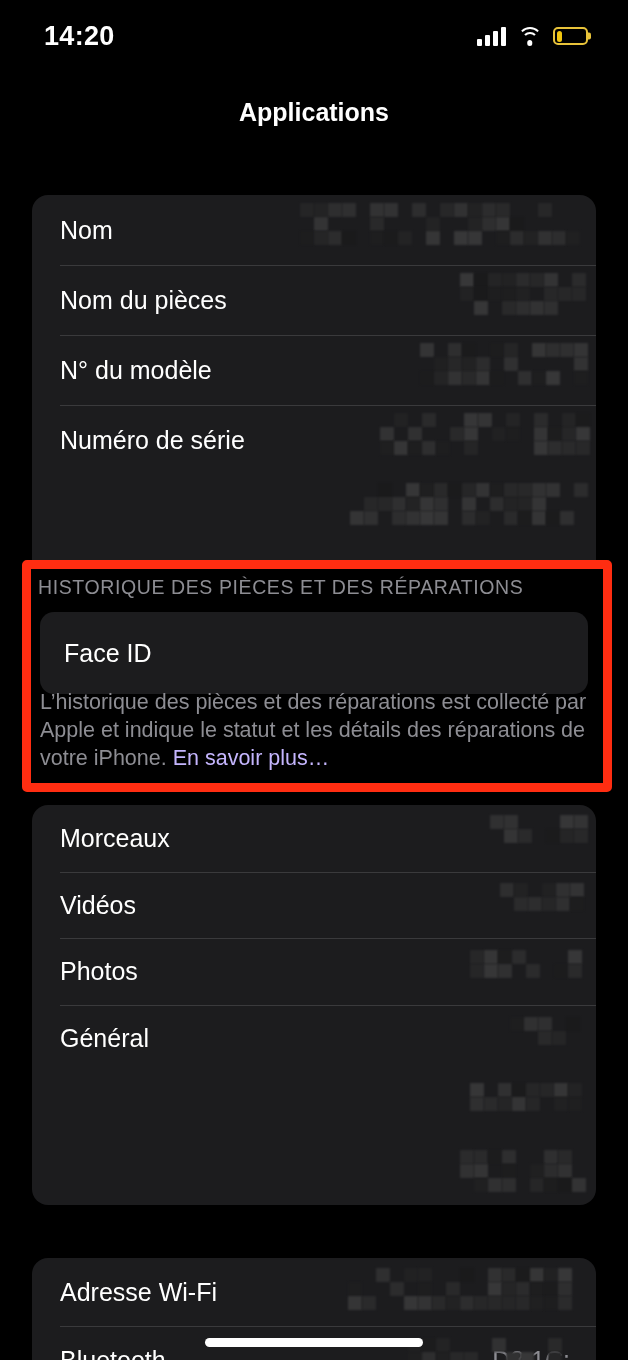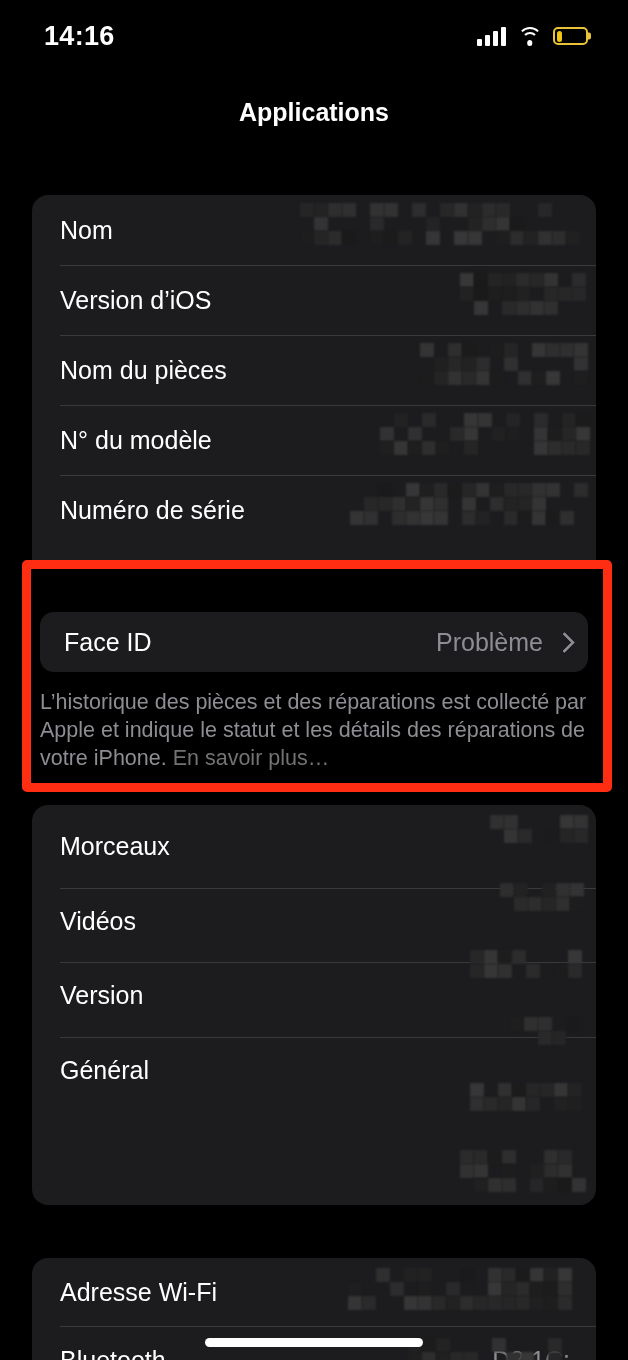--- a/index.html
+++ b/index.html
@@ -103,50 +103,50 @@
     position:absolute; left:22px; top:560px;
     width:590px; height:232px;
     border:9px solid #ff2d11; border-radius:5px;
     background:#000;
   }
   .section-header {
     position:absolute; left:38px; top:576px;
     color:#8d8d93; font-size:19.5px; letter-spacing:.6px;
   }
   #card-repair { top:612px; left:40px; width:548px; border-radius:14px; }
-  #card-repair .row { height:60px; padding:0 18px 0 24px;align-items:center; }
+  #card-repair .row { height:82px; padding:0 18px 0 24px;align-items:center; }
   .section-footer {
     position:absolute; left:40px; top:688px; width:548px;
     color:#8d8d93; font-size:21.5px; line-height:28px;
   }
-  .section-footer .link { color:#737373; cursor:pointer; }
+  .section-footer .link { color:#c4b5fd; cursor:pointer; }
 
   
   #card-storage { top:805px; height:400px; }
-  #card-storage .row { height:66.7px;margin-top:8px; }
+  #card-storage .row { height:66.7px; }
 
   
   #card-network { top:1258px; height:160px; border-radius:16px 16px 0 0; }
   #card-network .row { height:68px; }
   .row-value-plain { color:#8d8d93; font-size:25px; }
 
   
   .home-indicator {
     position:absolute; left:50%; transform:translateX(-50%);
     bottom:13px; width:218px; height:9px;
     background:#fff; border-radius:5px; z-index:50;
   }
 </style>
 </head>
 <body>
 
 <div class="screen">
 
   <div class="statusbar">
-    <div class="sb-time">14:16</div>
+    <div class="sb-time">14:20</div>
     <div class="sb-right">
       <div class="signal">
         <i></i>
           <i></i>
           <i></i>
           <i></i>
       </div>
       <div class="wifi">
         <span class="a1"></span>
           <span class="a2"></span>
@@ -159,24 +159,20 @@
     </div>
   </div>
 
   <div class="navbar">
     <div class="nav-title">Applications</div>
   </div>
 
   <div class="card" id="card-device">
     <div class="row">
       <span class="row-label">Nom</span>
-      <span class="row-value"></span>
-    </div>
-    <div class="row">
-      <span class="row-label">Version d’iOS</span>
       <span class="row-value"></span>
     </div>
     <div class="row">
       <span class="row-label">Nom du pièces</span>
       <span class="row-value"></span>
     </div>
     <div class="row">
       <span class="row-label">N° du modèle</span>
       <span class="row-value"></span>
     </div>
@@ -330,46 +326,43 @@
         <i style="left: 214px; top: 316px; width: 14px; height: 14px; background: rgb(42, 42, 43);"></i>
         <i style="left: 228px; top: 316px; width: 14px; height: 14px; background: rgb(28, 28, 29);"></i>
         <i style="left: 242px; top: 316px; width: 14px; height: 14px; background: rgb(52, 52, 53);"></i>
         <i style="left: 256px; top: 316px; width: 14px; height: 14px; background: rgb(27, 27, 28);"></i>
         <i style="left: 270px; top: 316px; width: 14px; height: 14px; background: rgb(47, 47, 48);"></i>
       </div>
   </div>
 
   <div class="highlight-box"></div>
 
+  <div class="section-header">HISTORIQUE DES PIÈCES ET DES RÉPARATIONS</div>
 
   <div class="card" id="card-repair">
     <div class="row">
       <span class="row-label">Face ID</span>
-      <span style="display:flex;align-items:center;">
-        <span class="row-value">Problème</span>
-        <span class="chev-right"></span>
-      </span>
     </div>
   </div>
 
   <div class="section-footer">
     <span>L’historique des pièces et des réparations est collecté par Apple et indique le statut et les détails des réparations de votre iPhone. </span><span class="link">En savoir plus…</span>
   </div>
 
   <div class="card" id="card-storage">
     <div class="row">
       <span class="row-label">Morceaux</span>
       <span class="row-value"></span>
     </div>
     <div class="row">
       <span class="row-label">Vidéos</span>
       <span class="row-value"></span>
     </div>
     <div class="row">
-      <span class="row-label">Version</span>
+      <span class="row-label">Photos</span>
       <span class="row-value"></span>
     </div>
     <div class="row">
       <span class="row-label">Général</span>
       <span class="row-value"></span>
     </div>
     <div class="redact" id="redact-storage" style="left: 418px; top: 0px; width: 146px; height: 400px;">
         <i style="left: 40px; top: 10px; width: 14px; height: 14px; background: rgb(48, 48, 49);"></i>
         <i style="left: 54px; top: 10px; width: 14px; height: 14px; background: rgb(49, 49, 50);"></i>
         <i style="left: 110px; top: 10px; width: 14px; height: 14px; background: rgb(54, 54, 55);"></i>

